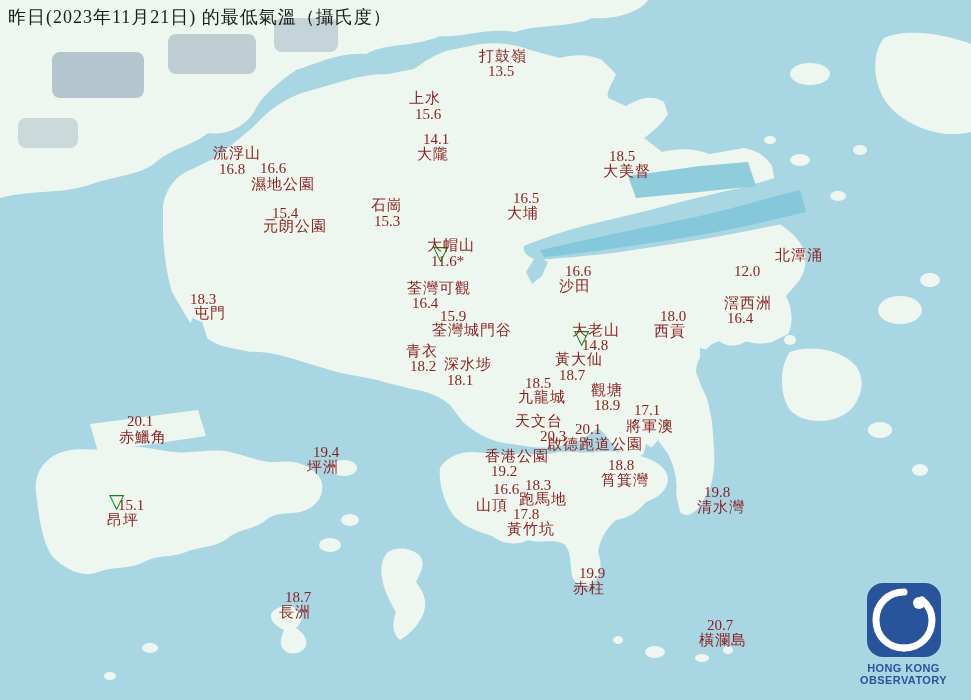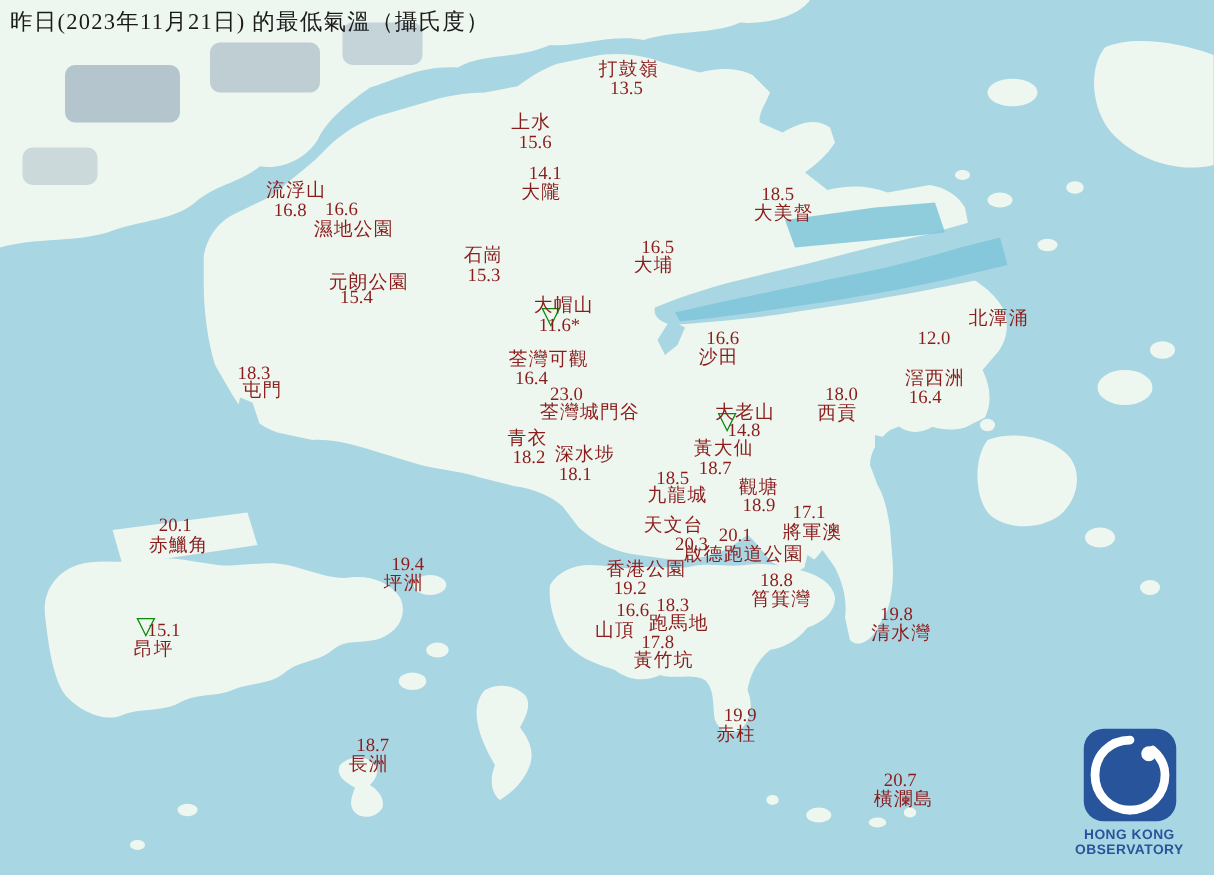--- a/index.html
+++ b/index.html
@@ -151,42 +151,42 @@
     <span class="temp" style="left: 415px; top: 107px;">15.6</span>
     <span class="name" style="left: 409px; top: 91px;">上水</span>
     <span class="temp" style="left: 423px; top: 132px;">14.1</span>
     <span class="name" style="left: 417px; top: 147px;">大隴</span>
     <span class="temp" style="left: 219px; top: 162px;">16.8</span>
     <span class="name" style="left: 213px; top: 146px;">流浮山</span>
     <span class="temp" style="left: 260px; top: 161px;">16.6</span>
     <span class="name" style="left: 251px; top: 177px;">濕地公園</span>
     <span class="temp" style="left: 609px; top: 149px;">18.5</span>
     <span class="name" style="left: 603px; top: 164px;">大美督</span>
-    <span class="temp" style="left: 272px; top: 206px; margin-top: 25px;">15.4</span>
+    <span class="temp" style="left: 272px; top: 206px;">15.4</span>
     <span class="name" style="left: 263px; top: 219px;">元朗公園</span>
     <span class="temp" style="left: 374px; top: 214px;">15.3</span>
     <span class="name" style="left: 371px; top: 198px;">石崗</span>
     <span class="temp" style="left: 513px; top: 191px;">16.5</span>
     <span class="name" style="left: 507px; top: 206px;">大埔</span>
     <span class="marker" style="left: 433px; top: 243px;">▽</span>
     <span class="temp" style="left: 431px; top: 254px;">11.6*</span>
     <span class="name" style="left: 427px; top: 238px;">大帽山</span>
     <span class="temp" style="left: 734px; top: 264px;">12.0</span>
     <span class="name" style="left: 729px; top: 248px; margin-left: 46px;">北潭涌</span>
     <span class="temp" style="left: 412px; top: 296px;">16.4</span>
     <span class="name" style="left: 407px; top: 281px;">荃灣可觀</span>
     <span class="temp" style="left: 565px; top: 264px;">16.6</span>
     <span class="name" style="left: 559px; top: 279px; text-align: center;">沙田</span>
     <span class="temp" style="left: 190px; top: 292px;">18.3</span>
     <span class="name" style="left: 194px; top: 306px;">屯門</span>
     <span class="temp" style="left: 727px; top: 311px;">16.4</span>
     <span class="name" style="left: 724px; top: 296px;">滘西洲</span>
     <span class="temp" style="left: 660px; top: 309px;">18.0</span>
     <span class="name" style="left: 654px; top: 324px;">西貢</span>
-    <span class="temp" style="left: 440px; top: 309px;">23.0</span>
+    <span class="temp" style="left: 440px; top: 309px;">15.9</span>
     <span class="name" style="left: 432px; top: 323px;">荃灣城門谷</span>
     <span class="marker" style="left: 574px; top: 327px;">▽</span>
     <span class="temp" style="left: 582px; top: 338px;">14.8</span>
     <span class="name" style="left: 572px; top: 323px;">大老山</span>
     <span class="temp" style="left: 410px; top: 359px;">18.2</span>
     <span class="name" style="left: 406px; top: 344px;">青衣</span>
     <span class="temp" style="left: 447px; top: 373px;">18.1</span>
     <span class="name" style="left: 444px; top: 357px;">深水埗</span>
     <span class="temp" style="left: 559px; top: 368px;">18.7</span>
     <span class="name" style="left: 555px; top: 352px;">黃大仙</span>

